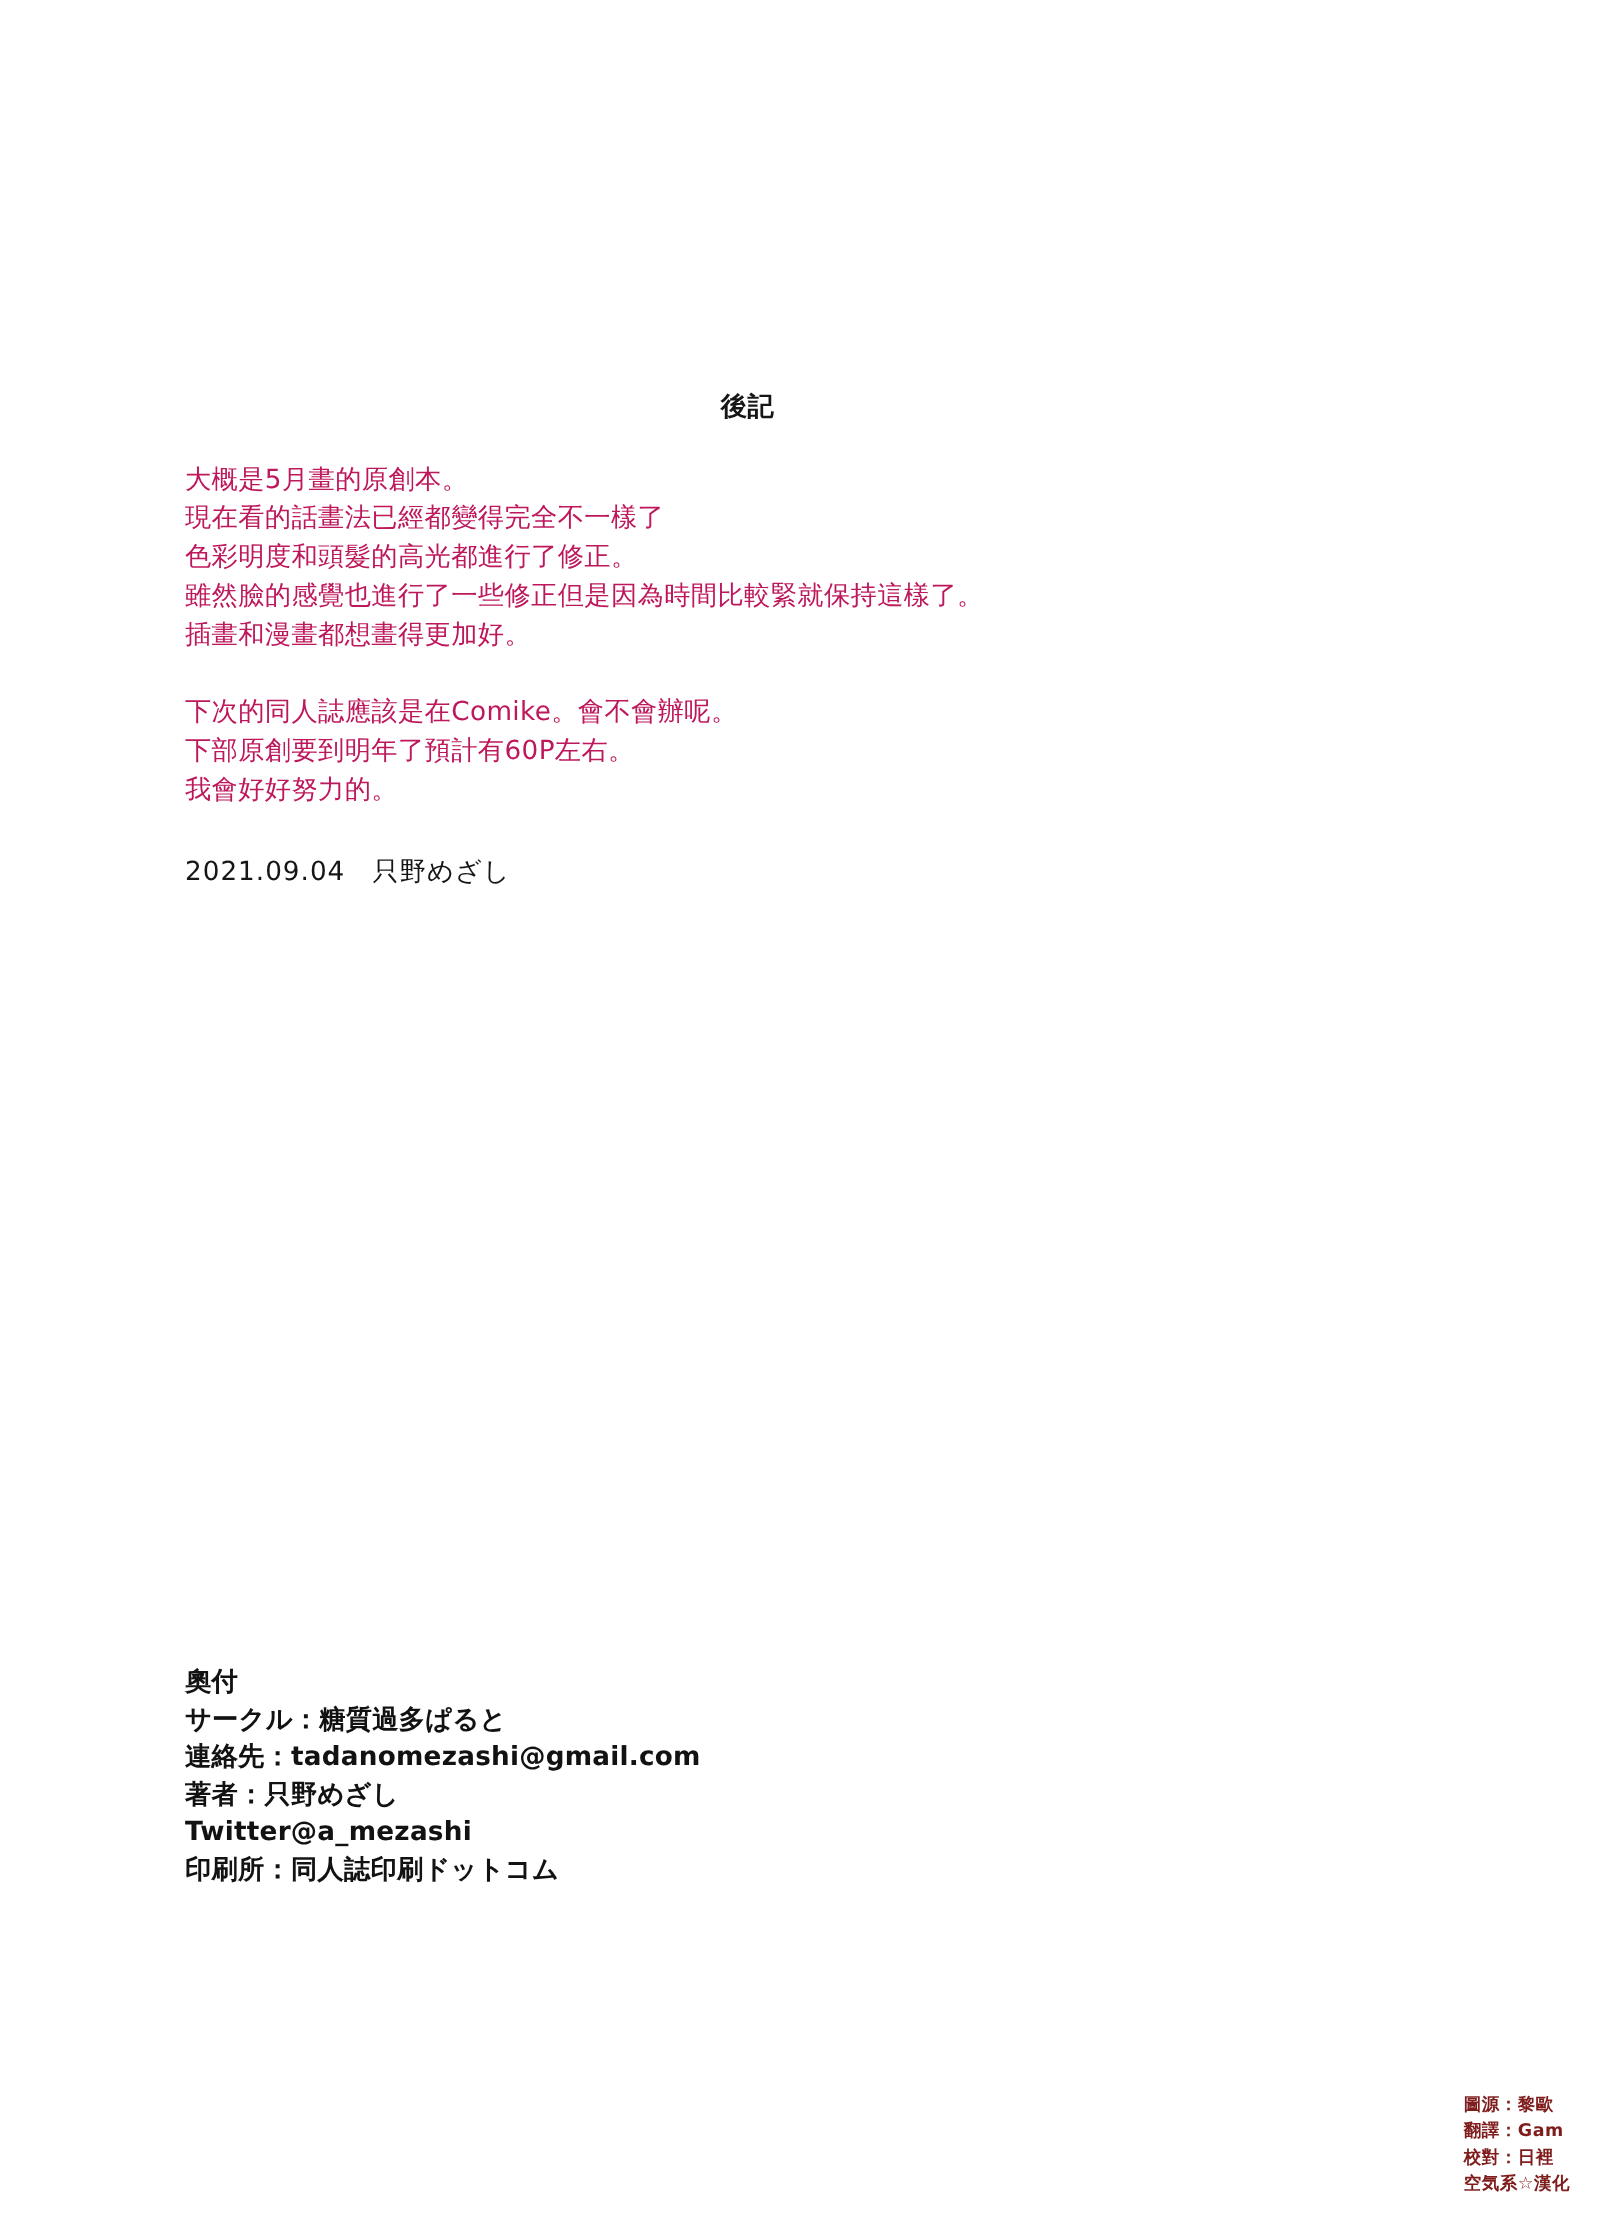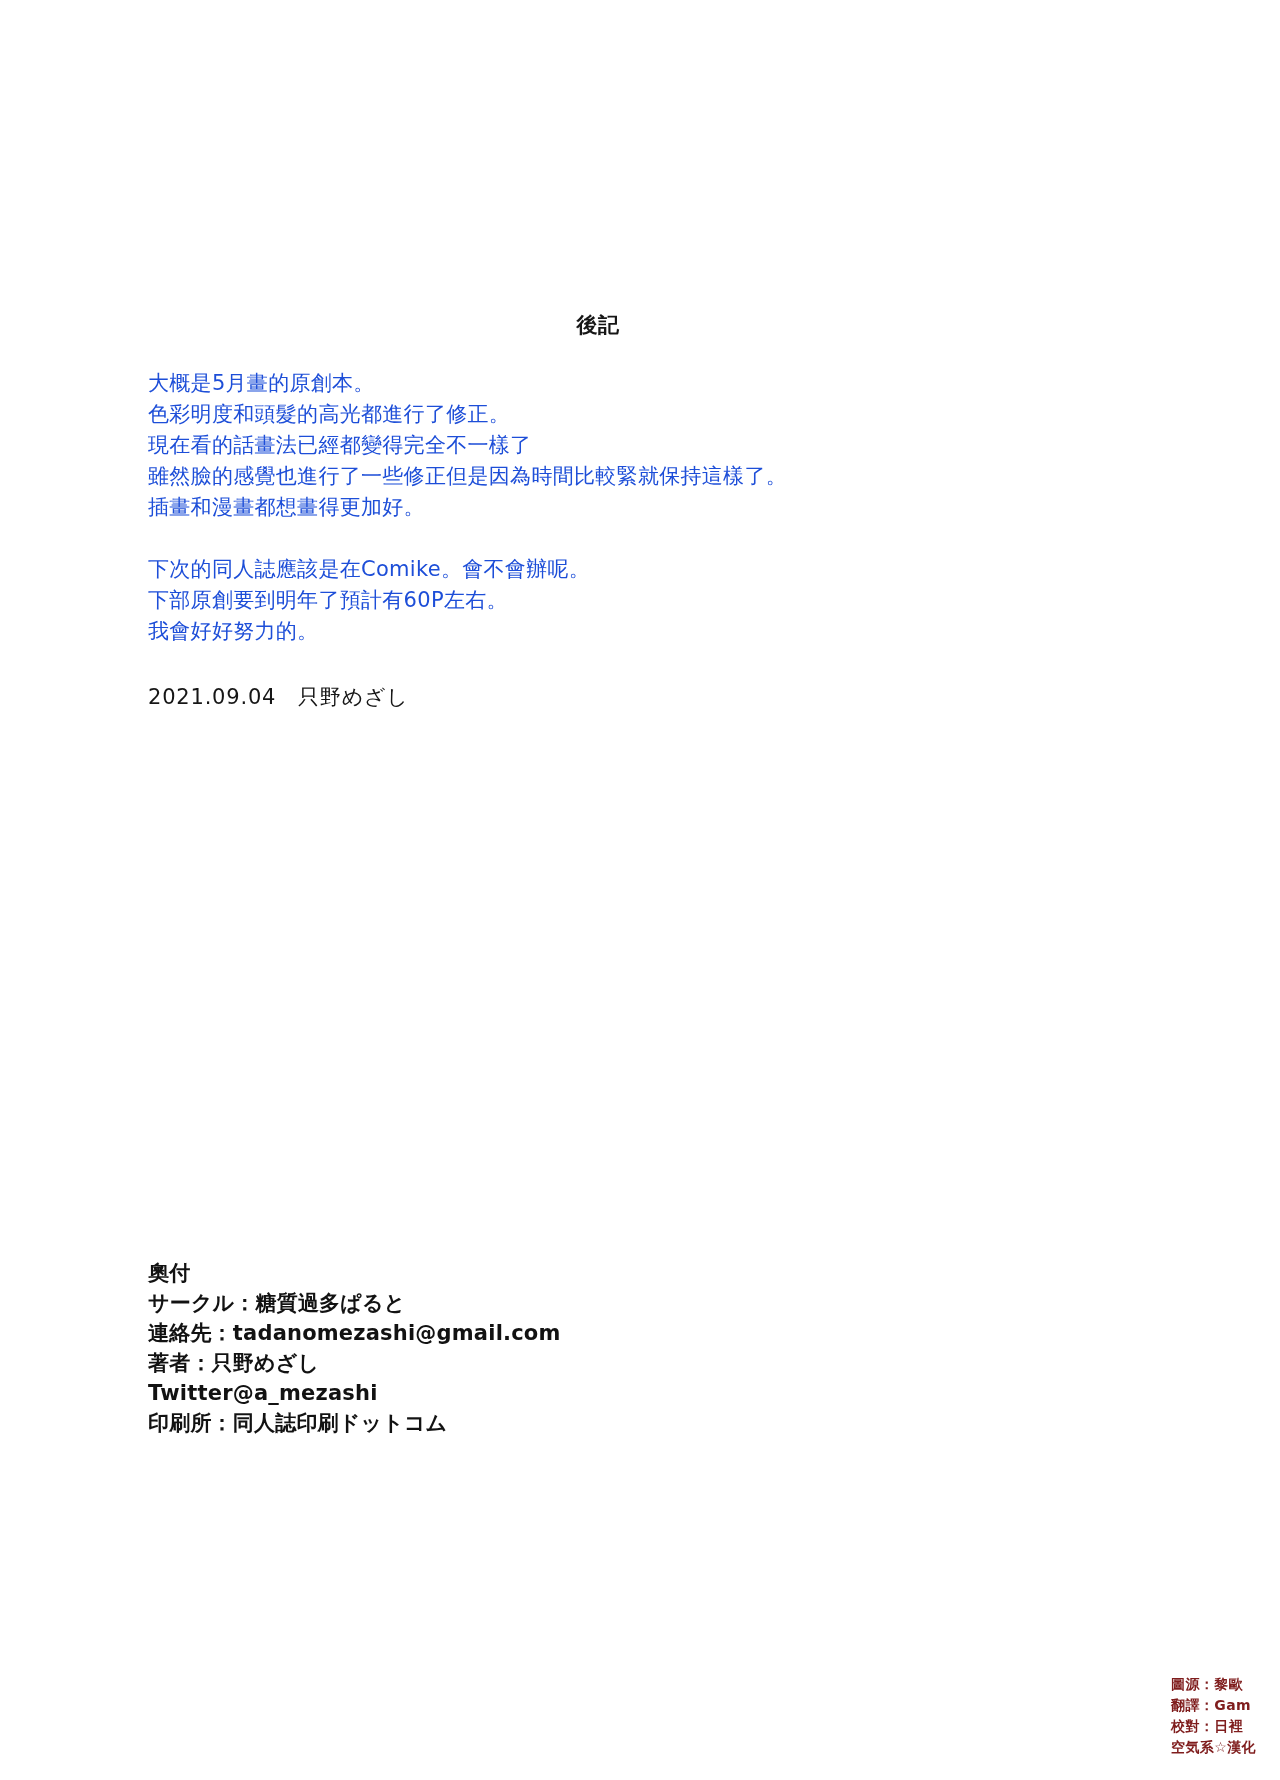--- a/index.html
+++ b/index.html
@@ -35,38 +35,38 @@
     letter-spacing: 0.5px;
     margin: 0 0 26px 0;
     color: #161616;
     text-align: center;
   }
   .afterword p {
     margin: 0;
     font-size: 21px;
     line-height: 31px;
     letter-spacing: 0.3px;
-    color: #1d4ed8;
+    color: #be185d;
   }
   .afterword .para-gap {
     height: 31px;
   }
   .afterword-sign {
     margin-top: 35px;
     font-size: 21px;
     line-height: 31px;
     letter-spacing: 0.8px;
     color: #161616;
   }
 
   
   .colophon {
     position: absolute;
     left: 148px;
-    top: 1258px;
+    top: 1330px;
     width: 800px;
   }
   .colophon div {
     font-size: 21px;
     line-height: 30px;
     font-weight: bold;
     letter-spacing: 0.2px;
     color: #121212;
   }
 
@@ -88,22 +88,22 @@
 </style>
 </head>
 <body>
 
 <div class="page">
 
   <section class="afterword">
     <h1 class="afterword-title">後記</h1>
 
     <p>大概是5月畫的原創本。</p>
+    <p>現在看的話畫法已經都變得完全不一樣了</p>
     <p>色彩明度和頭髮的高光都進行了修正。</p>
-    <p>現在看的話畫法已經都變得完全不一樣了</p>
     <p>雖然臉的感覺也進行了一些修正但是因為時間比較緊就保持這樣了。</p>
     <p>插畫和漫畫都想畫得更加好。</p>
 
     <div class="para-gap"></div>
 
     <p>下次的同人誌應該是在Comike。會不會辦呢。</p>
     <p>下部原創要到明年了預計有60P左右。</p>
     <p>我會好好努力的。</p>
 
     <div class="afterword-sign">2021.09.04　只野めざし</div>

